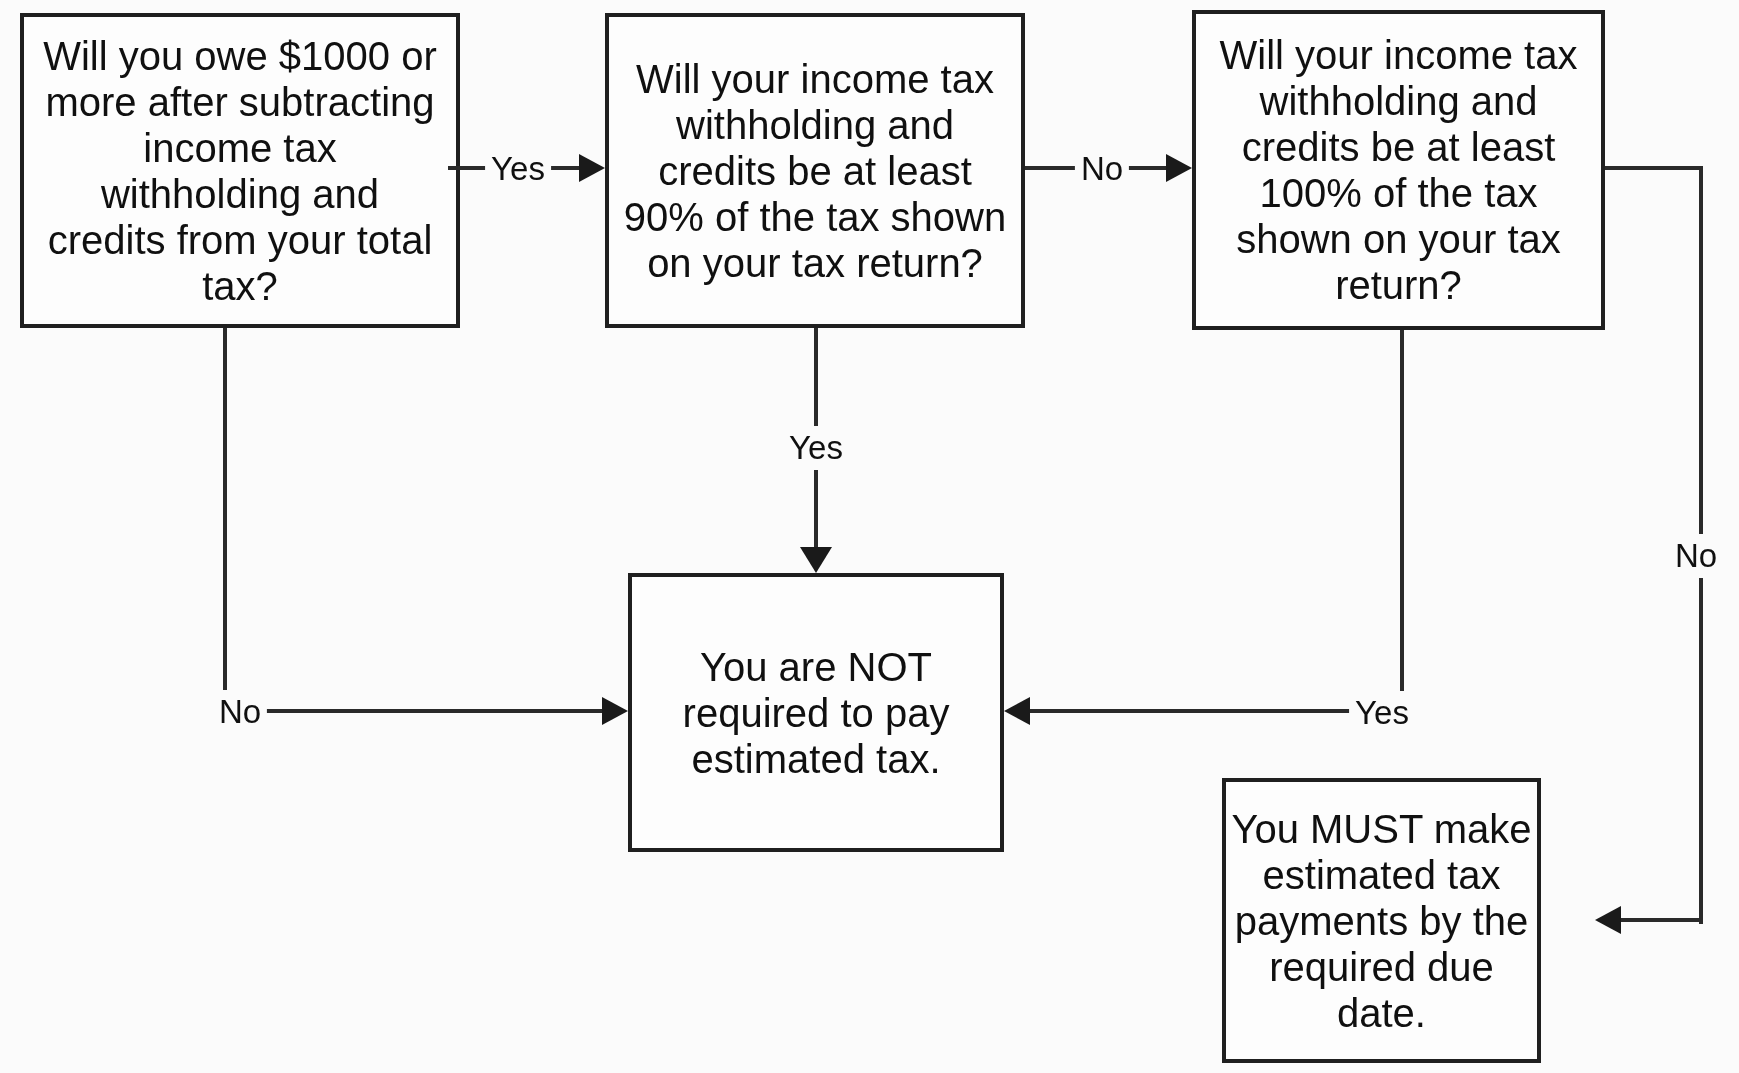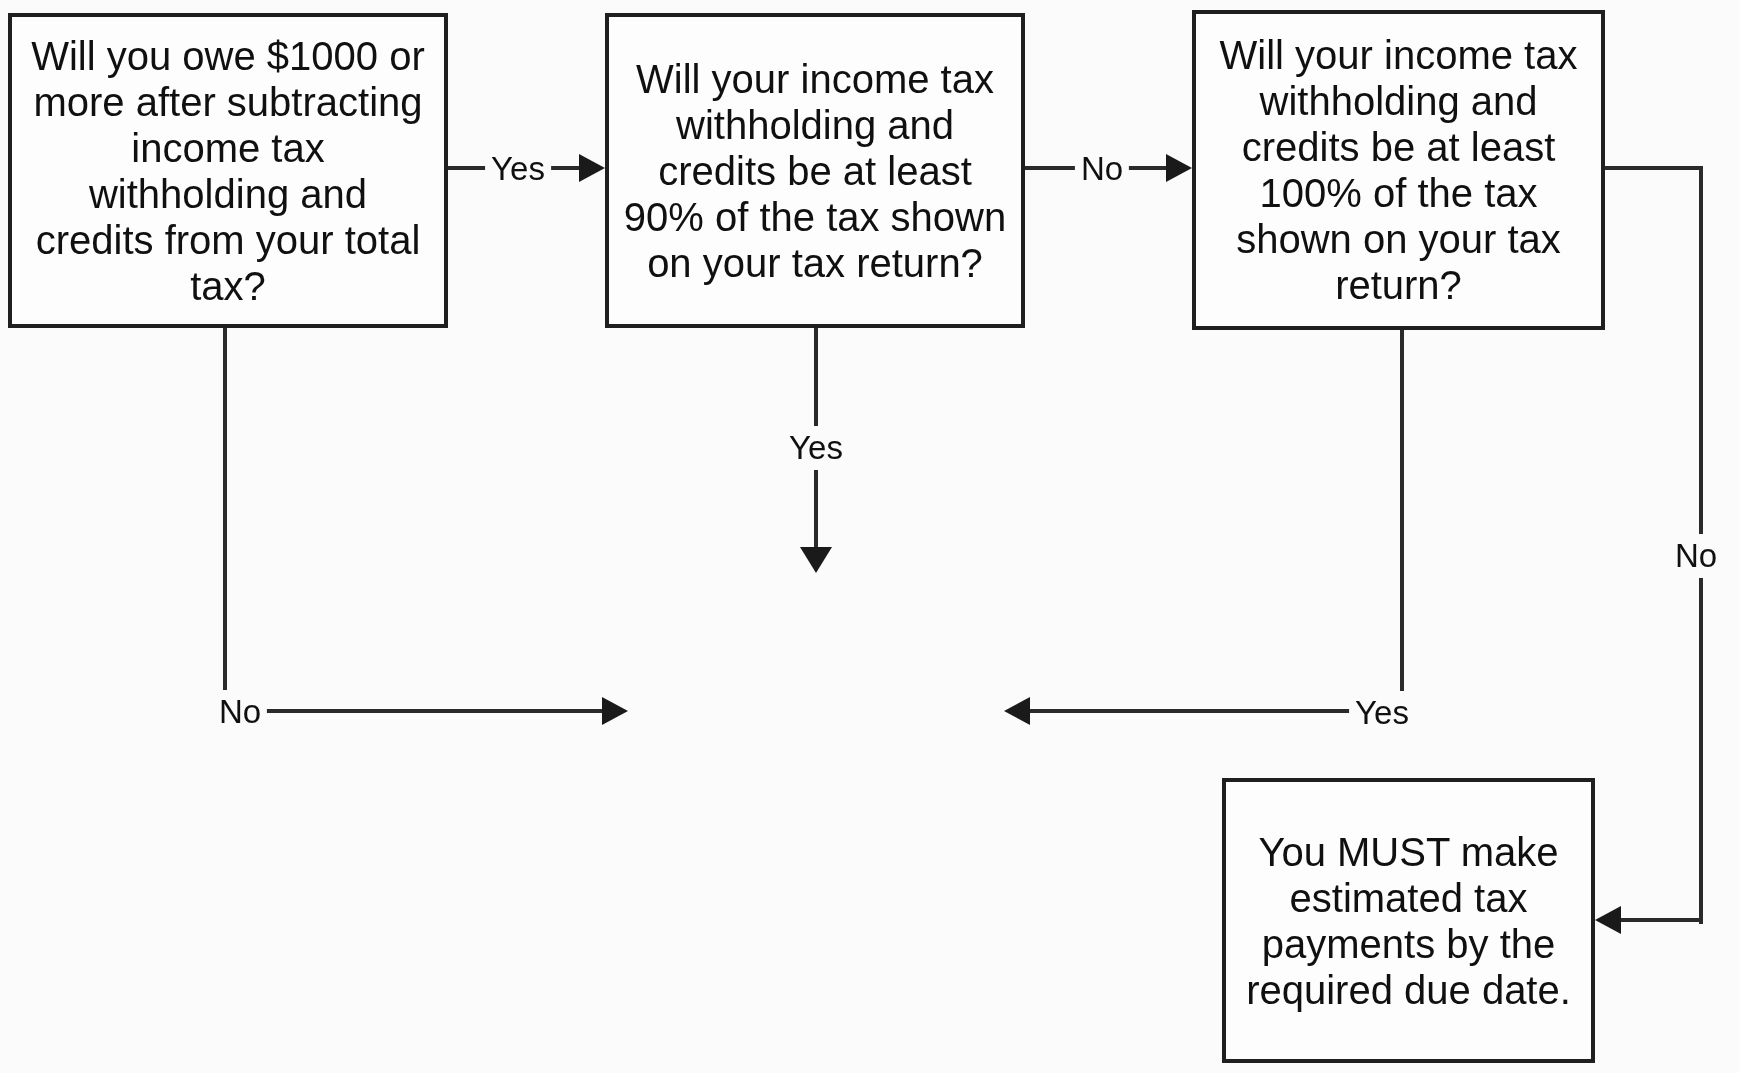--- a/index.html
+++ b/index.html
@@ -25,42 +25,45 @@
     position:absolute; transform:translate(-50%,-50%);
     background:#fbfbfb; padding:0 6px;
     font-size:33px; line-height:44px; color:#101010; white-space:nowrap;
   }
 </style>
 </head>
 <body>
 
 <div class="stage">
 
-  <div class="node" style="left:8px; top:13px; width:440px; height:315px;">Will you owe $1000 or
+  <div class="node" style="left:20px; top:13px; width:440px; height:315px;">Will you owe $1000 or
 more after subtracting
 income tax
 withholding and
 credits from your total
 tax?</div>
 
   <div class="node" style="left:605px; top:13px; width:420px; height:315px;">Will your income tax
 withholding and
 credits be at least
 90% of the tax shown
 on your tax return?</div>
 
   <div class="node" style="left:1192px; top:10px; width:413px; height:320px;">Will your income tax
 withholding and
 credits be at least
 100% of the tax
 shown on your tax
 return?</div>
 
+  <div class="node" style="left:628px; top:573px; width:376px; height:279px;">You are NOT
+required to pay
+estimated tax.</div>
 
-  <div class="node" style="left:1222px; top:778px; width:373px; height:285px;">You MUST make
+  <div class="node" style="left:1222px; top:778px; width:319px; height:285px;">You MUST make
 estimated tax
 payments by the
 required due date.</div>
 
   <div class="hline" style="left:448px; top:166px; width:133px; height:4px;"></div>
   <div class="arrow right" style="left:579px; top:154px;"></div>
   <span class="edge-label" style="left:518px; top:169px;">Yes</span>
 
   <div class="hline" style="left:1025px; top:166px; width:143px; height:4px;"></div>
   <div class="arrow right" style="left:1166px; top:154px;"></div>

